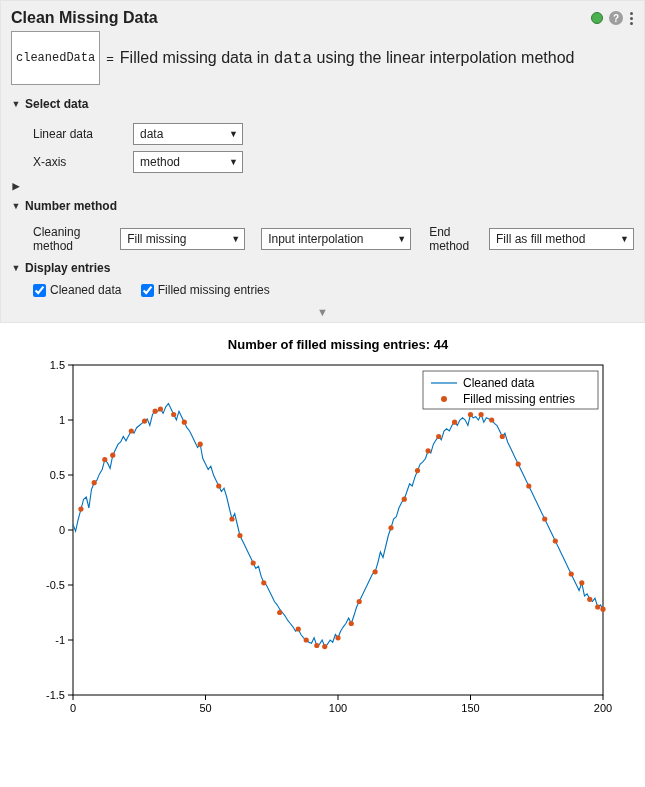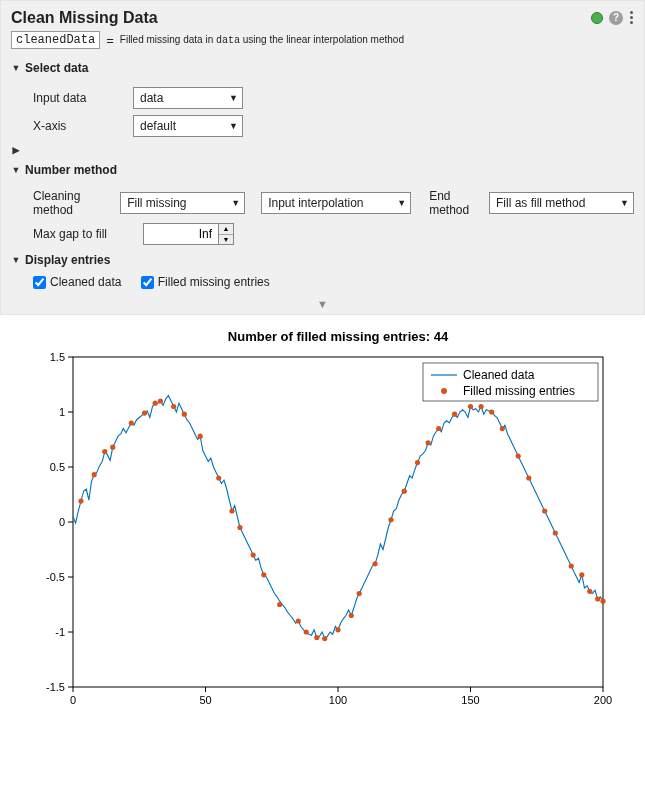--- a/index.html
+++ b/index.html
@@ -1,28 +1,28 @@
 <!DOCTYPE html>
 <html><head>
 <meta charset="utf-8">
 <style>
   * { box-sizing: border-box; margin: 0; padding: 0; }
   body { font-family: Arial, Helvetica, sans-serif; font-size: 12px; color: #222; background: #fff; width: 645px; }
   .panel { background: #f0f0f0; border: 1px solid #e5e5e5; padding: 8px 10px 4px 10px; }
-  .header { display: flex; align-items: flex-start; justify-content: space-between; }
+  .header { display: flex; align-items: center; justify-content: space-between; }
   .title { font-size: 16px; font-weight: bold; }
   .header-icons { display: flex; align-items: center; gap: 6px; }
   .status-dot { width: 12px; height: 12px; border-radius: 50%; background: #4CAF50; border: 1px solid #2e7d32; }
   .help-icon { width: 14px; height: 14px; border-radius: 50%; background: #9e9e9e; color: #fff; font-size: 10px; font-weight: bold; display: flex; align-items: center; justify-content: center; }
   .menu-icon { display: flex; flex-direction: column; gap: 2px; padding: 2px 1px; }
   .menu-icon span { width: 3px; height: 3px; background: #555; border-radius: 50%; }
   .summary-row { margin-top: 4px; display: flex; align-items: center; gap: 6px; }
-  .outvar { font-family: "Courier New", monospace; font-size: 12px; background: #fff; border: 1px solid #999; padding: 1px 4px; }
+  .outvar { font-family: "Courier New", monospace; font-size: 12px; background: #fff; border: 1px solid #999; padding: 19px 4px; }
   .eq { font-size: 13px; }
-  .desc { font-size: 10px; }
+  .desc { font-size: 16px; }
   .mono { font-family: "Courier New", monospace; }
   .section { margin-top: 10px; }
   .sec-head { display: flex; align-items: center; gap: 4px; font-weight: bold; font-size: 12px; padding: 2px 0; }
   .tri { font-size: 9px; color: #333; width: 10px; display: inline-block; text-align: center; }
   .fields { padding: 4px 0 0 22px; }
   .row { display: flex; align-items: center; margin: 6px 0; }
   .lbl { width: 100px; font-size: 12px; }
   .select { position: relative; background: #fff; border: 1px solid #888; height: 22px; display: inline-flex; align-items: center; padding: 0 20px 0 6px; font-size: 12px; min-width: 110px; cursor: pointer; }
   .select .caret { position: absolute; right: 4px; top: 50%; transform: translateY(-50%); font-size: 9px; }
   .spinner-wrap { display: inline-flex; height: 22px; border: 1px solid #888; background: #fff; }
@@ -68,30 +68,30 @@
     </span>
   </div>
 
   <div class="section">
     <div class="sec-head">
       <span class="tri">▼</span>
       <span>Select data</span>
     </div>
     <div class="fields">
       <div class="row">
-        <span class="lbl">Input data</span>
+        <span class="lbl">Linear data</span>
         <span class="select">
           <span>data</span>
             <span class="caret">▼</span>
         </span>
       </div>
       <div class="row">
         <span class="lbl">X-axis</span>
         <span class="select">
-          <span>default</span>
+          <span>method</span>
             <span class="caret">▼</span>
         </span>
       </div>
     </div>
   </div>
 
   <div class="section" style="margin-top:6px">
     <div class="sec-head">
       <span class="tri">▶</span>
     </div>
@@ -110,30 +110,20 @@
             <span class="caret">▼</span>
         </span>
         <span class="select" style="min-width:150px">
           <span>Input interpolation</span>
             <span class="caret">▼</span>
         </span>
         <span style="margin:0 2px">End method</span>
         <span class="select" style="min-width:145px">
           <span>Fill as fill method</span>
             <span class="caret">▼</span>
-        </span>
-      </div>
-      <div class="row">
-        <span class="lbl" style="width:110px">Max gap to fill</span>
-        <span class="spinner-wrap">
-          <input class="spinner-input" value="Inf" style="">
-          <span class="spinner-btns">
-            <button>▲</button>
-            <button>▼</button>
-          </span>
         </span>
       </div>
     </div>
   </div>
 
   <div class="section" style="margin-top:6px">
     <div class="sec-head">
       <span class="tri">▼</span>
       <span>Display entries</span>
     </div>

